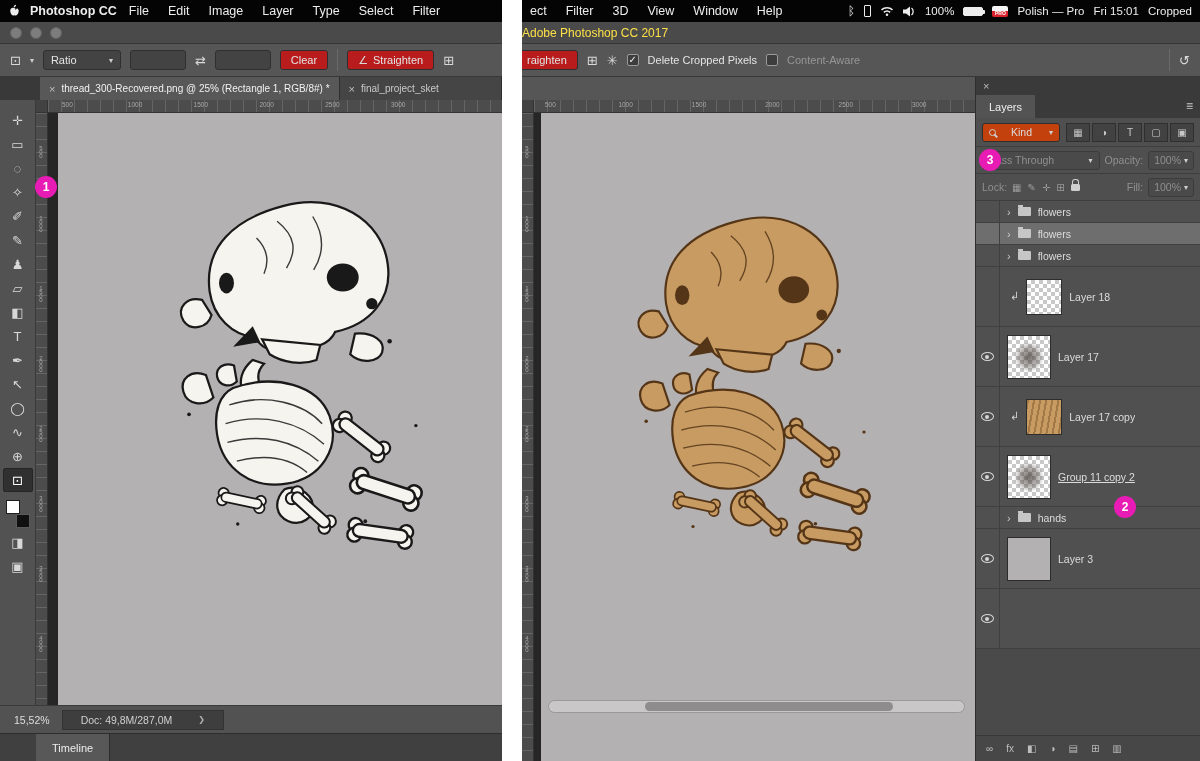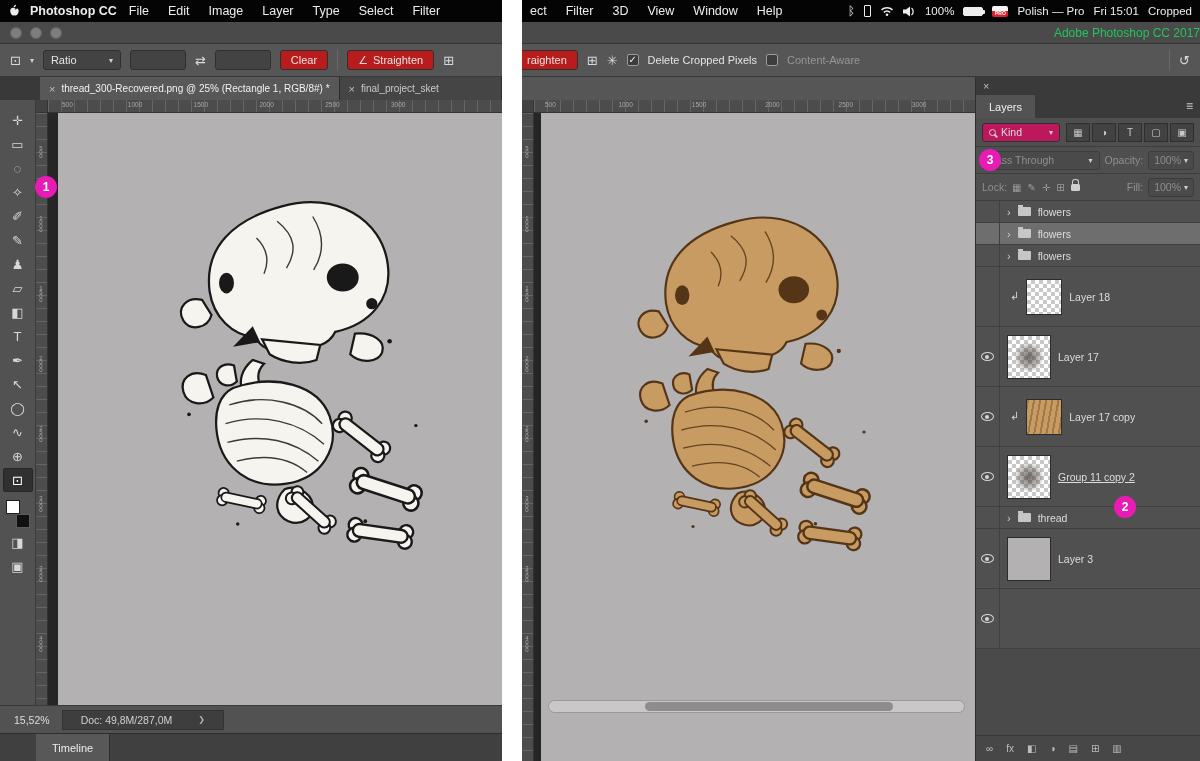--- a/index.html
+++ b/index.html
@@ -22,21 +22,21 @@
 .vbatt{width:7px;height:12px;border:1px solid #ededed;border-radius:1px}
 .hbatt{width:20px;height:9px;border:1px solid #ededed;border-radius:2px;background:#ededed;position:relative}
 .hbatt::after{content:"";position:absolute;right:-3px;top:2px;width:2px;height:4px;background:#ededed;border-radius:0 1px 1px 0}
 .flag{width:16px;height:11px;border-radius:2px;background:linear-gradient(#f5f5f5 50%,#d8232e 50%);position:relative;overflow:hidden}
 .flag span{position:absolute;bottom:0;left:0;right:0;font-size:5px;line-height:5.5px;font-weight:bold;color:#fff;text-align:center}
 
 
 .titlebar{position:absolute;top:22px;left:0;right:0;height:22px;background:#4a4a4a;border-bottom:1px solid #353535;display:flex;align-items:center;z-index:5}
 .traffic{display:flex;gap:8px;margin-left:10px}
 .tl-dot{width:12px;height:12px;border-radius:50%;background:#7d7d7d;border:1px solid #636363}
-.win-title{position:absolute;left:12px;right:0;text-align:right;color:#22c55e;font-size:12px}
+.win-title{position:absolute;left:0;right:0;text-align:left;color:#fde047;font-size:12px}
 
 
 .optionsbar{position:absolute;top:44px;left:0;right:0;height:33px;background:#565656;border-bottom:1px solid #383838;display:flex;align-items:center;gap:9px;padding:0 10px;color:#e4e4e4;font-size:11px;z-index:5}
 .opt-ic{color:#d9d9d9;font-size:13px}
 .opt-ic.small{font-size:11px}
 .opt-select{background:#434343;border:1px solid #2f2f2f;border-radius:3px;height:20px;display:flex;align-items:center;justify-content:space-between;gap:12px;padding:0 7px;min-width:78px}
 .opt-field{background:#434343;border:1px solid #2f2f2f;border-radius:3px;height:20px;width:56px}
 .opt-btn{background:#b91c1c;border:1px solid #2f2f2f;border-radius:3px;height:20px;display:flex;align-items:center;gap:5px;padding:0 10px}
 .opt-divider{width:1px;height:22px;background:#3c3c3c;border-right:1px solid #6a6a6a}
 .caret{font-size:8px;color:#cfcfcf}
@@ -99,21 +99,21 @@
 .timelinebar{position:absolute;left:0;right:0;top:733px;height:28px;background:#404040;border-top:1px solid #2d2d2d;z-index:4}
 .tl-tab{position:absolute;left:36px;top:0;height:100%;display:flex;align-items:center;padding:0 16px;background:#585858;color:#ececec;font-size:11px;border-right:1px solid #2d2d2d}
 
 
 .layers-panel{position:absolute;right:0;top:77px;width:225px;bottom:0;background:#4a4a4a;border-left:1px solid #2e2e2e;color:#dcdcdc;font-size:10.5px;z-index:5}
 .panel-top{height:18px;display:flex;align-items:center;padding:0 7px;background:#3a3a3a}
 .panel-tabs{height:23px;background:#3a3a3a;display:flex;align-items:stretch;position:relative}
 .ptab{background:#535353;display:flex;align-items:center;padding:0 13px;font-size:11px;color:#f0f0f0}
 .pmenu{position:absolute;right:7px;top:4px;color:#c9c9c9;font-size:12px}
 .filter-row{display:flex;align-items:center;gap:4px;padding:5px 6px;border-bottom:1px solid #3e3e3e;background:#4f4f4f;height:29px}
-.kind-select{background:#be185d;border:1px solid #2f2f2f;border-radius:3px;height:19px;display:flex;align-items:center;gap:5px;padding:0 6px;width:78px;flex:0 0 auto}
+.kind-select{background:#c2410c;border:1px solid #2f2f2f;border-radius:3px;height:19px;display:flex;align-items:center;gap:15px;padding:0 6px;width:78px;flex:0 0 auto}
 .kind-select .grow{flex:1}
 .search-ic{width:7px;height:7px;border:1.5px solid #cfcfcf;border-radius:50%;position:relative;flex:0 0 auto}
 .search-ic::after{content:"";position:absolute;width:4px;height:1.5px;background:#cfcfcf;right:-3px;bottom:-2px;transform:rotate(45deg)}
 .filter-icons{display:flex;gap:2px;margin-left:2px}
 .licon-btn{width:24px;height:19px;background:#424242;border:1px solid #2f2f2f;display:flex;align-items:center;justify-content:center;color:#c9c9c9;font-size:10px}
 .blend-row,.lock-row{display:flex;align-items:center;gap:5px;padding:4px 6px;background:#4f4f4f;border-bottom:1px solid #3e3e3e;color:#8f8f8f;height:27px}
 .blend-select{background:#4a4a4a;border:1px solid #3b3b3b;border-radius:3px;height:19px;flex:1;display:flex;align-items:center;justify-content:space-between;padding:0 6px;color:#8f8f8f}
 .val-field{background:#4a4a4a;border:1px solid #3b3b3b;border-radius:3px;height:19px;display:flex;align-items:center;gap:3px;padding:0 5px;color:#8f8f8f;flex:0 0 auto}
 .lock-icons{display:flex;gap:6px;color:#9b9b9b;font-size:10px;align-items:center;flex:1}
 #layers-list{position:absolute;left:0;right:0;top:124px;bottom:26px;overflow:hidden;background:#4a4a4a}
@@ -516,21 +516,21 @@
             <div class="lbody">
               <span class="thumb t-sketch"></span>
               <span class="lname und">Group 11 copy 2</span>
             </div>
           </div>
           <div class="lrow g">
             <div class="eyecell"></div>
             <div class="lbody">
               <span class="chevg">›</span>
               <span class="folder"></span>
-              <span class="lname">thread</span>
+              <span class="lname">hands</span>
             </div>
           </div>
           <div class="lrow l">
             <div class="eyecell">
               <span class="eye"></span>
             </div>
             <div class="lbody">
               <span class="thumb t-gray"></span>
               <span class="lname">Layer 3</span>
             </div>

